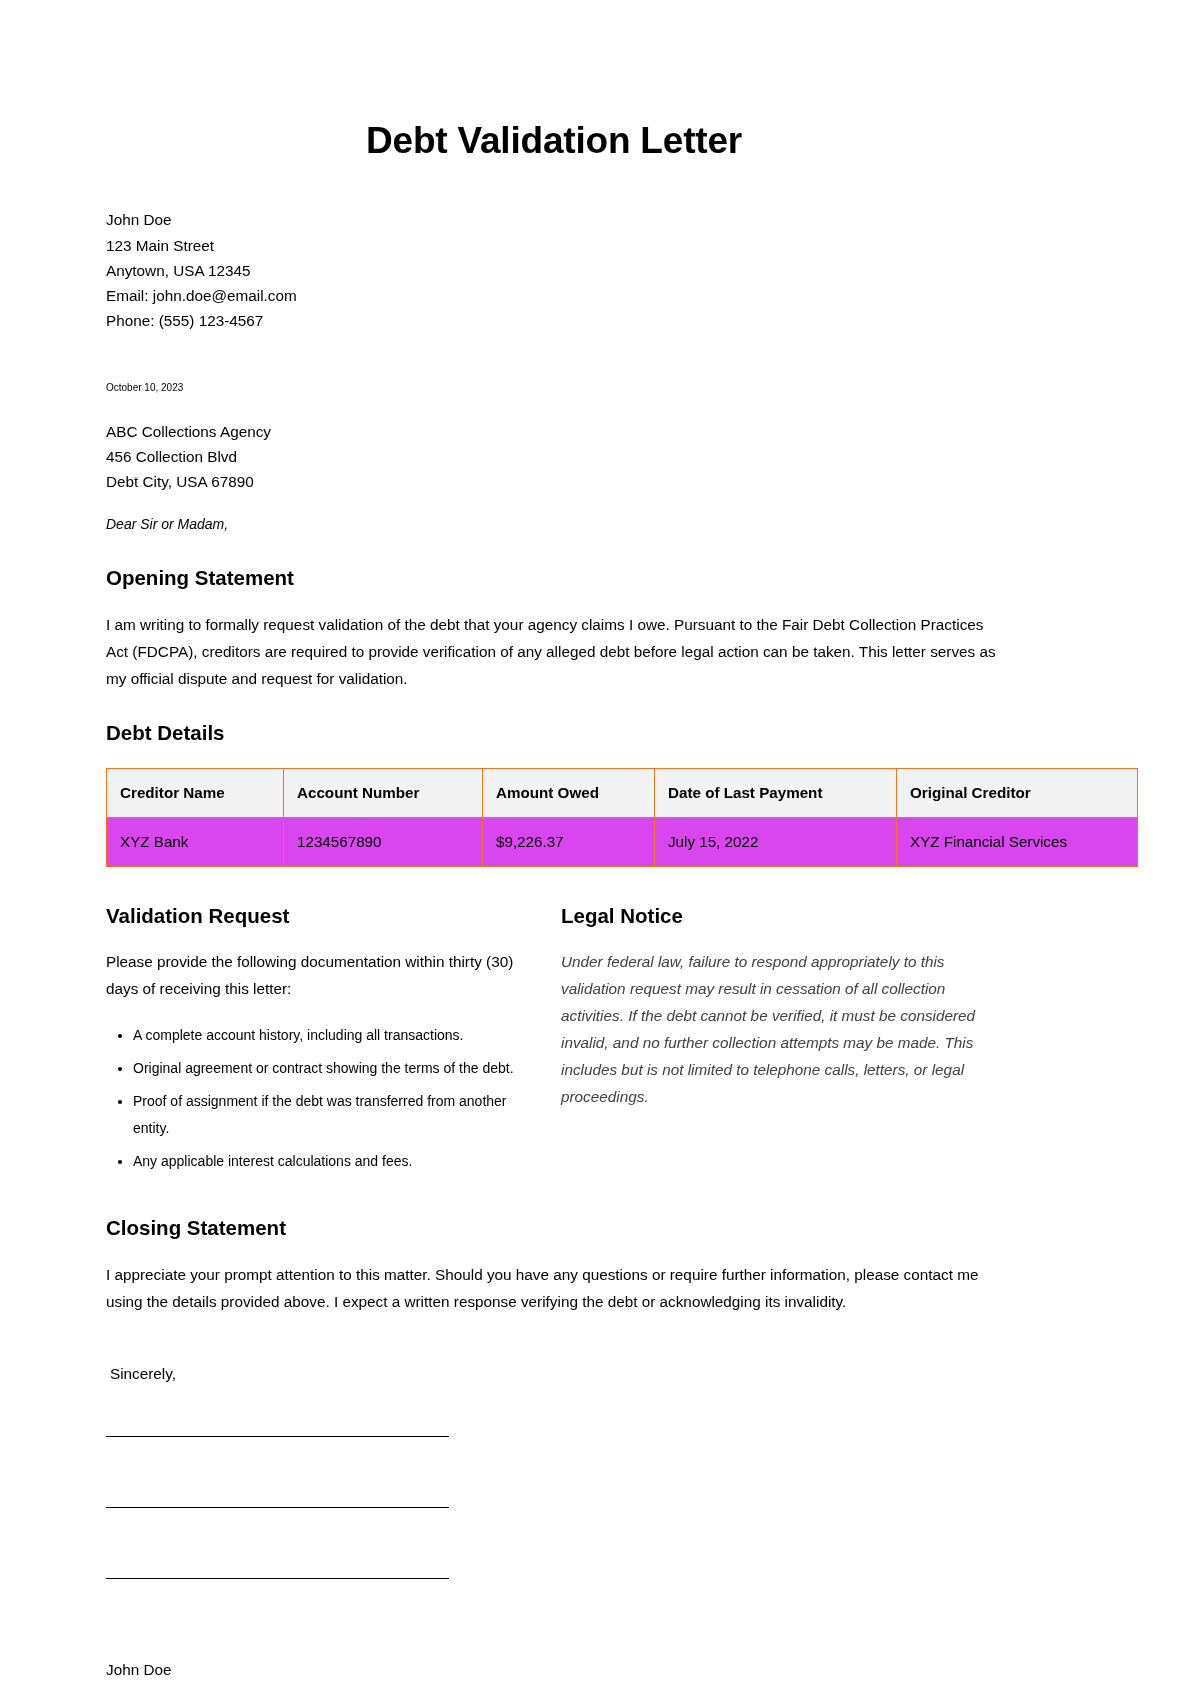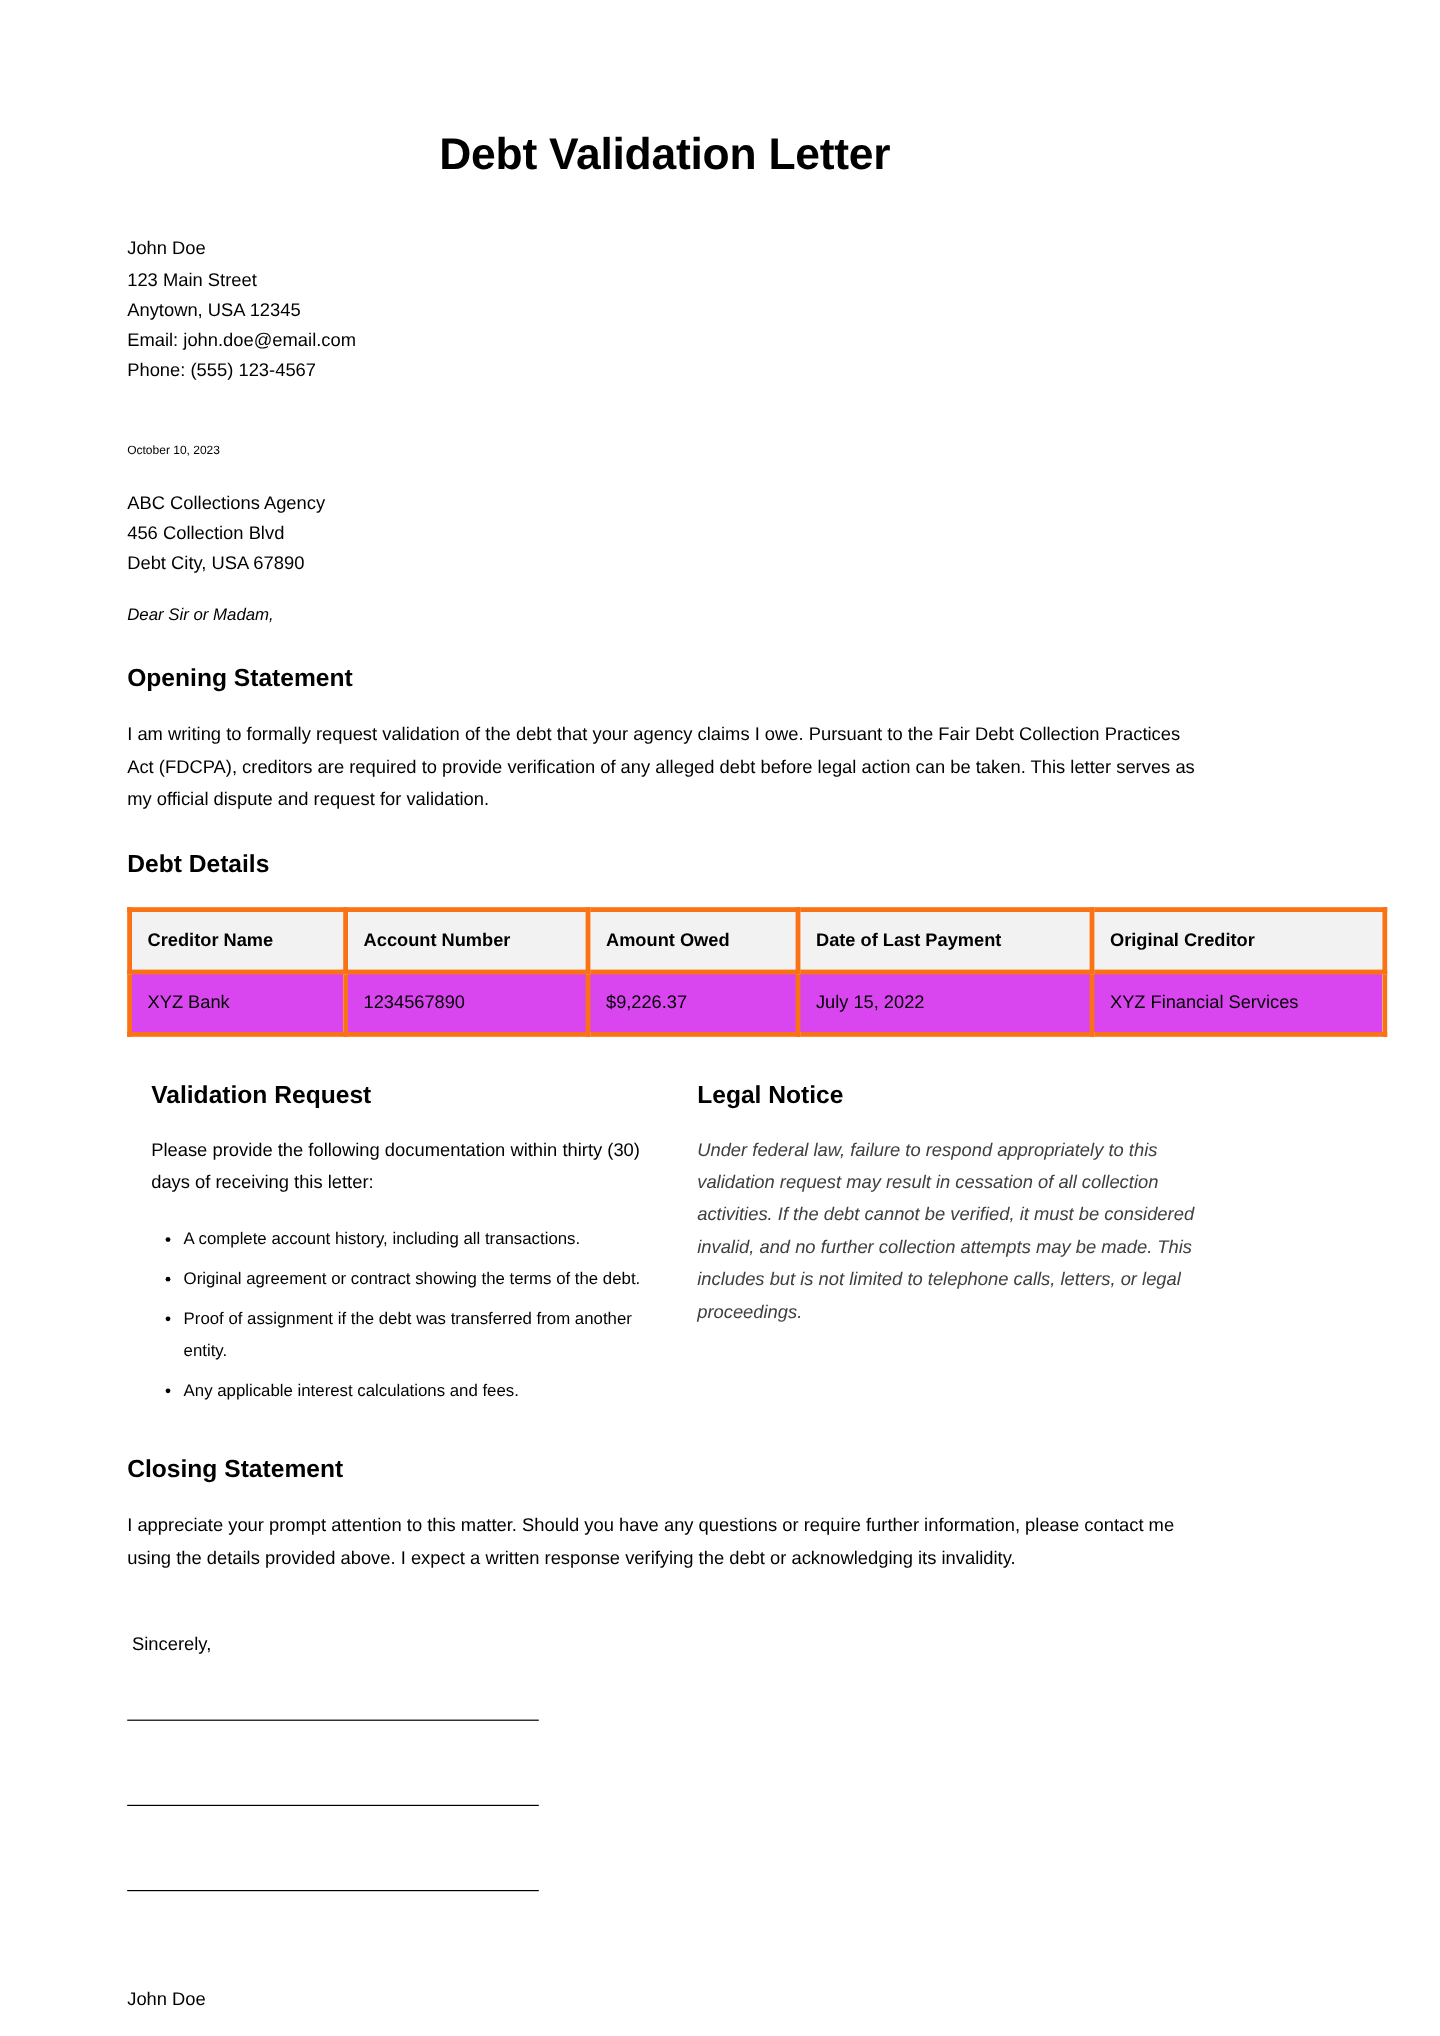--- a/index.html
+++ b/index.html
@@ -16,21 +16,21 @@
     position: relative;
     width: 1200px;
     height: 1697px;
     box-sizing: border-box;
     background: #ffffff;
     overflow: hidden;
   }
   .content {
     position: absolute;
     left: 106px;
-    top: 6px;
+    top: 18px;
     width: 896px;
   }
 
   
   .doc-title {
     margin: 0;
     padding-top: 101px;
     text-align: center;
     font-size: 37px;
     font-weight: bold;
@@ -89,21 +89,21 @@
   .table-wrap {
     padding-top: 22px;
   }
   table.debt-table {
     border-collapse: collapse;
     width: 896px;
     table-layout: fixed;
   }
   table.debt-table th,
   table.debt-table td {
-    border: 4px solid #f97316;
+    border: 1px solid #f97316;
     text-align: left;
     font-size: 15.2px;
     line-height: 20px;
     padding: 14px 13px;
     vertical-align: middle;
     overflow: hidden;
     margin-left: 43px;
   }
   table.debt-table th {
     background: #f2f2f2;
@@ -116,21 +116,20 @@
   .col-1 { width: 150px; }
   .col-2 { width: 172px; }
   .col-3 { width: 145px; }
   .col-4 { width: 215px; }
   .col-5 { width: 214px; }
 
   
   .two-col {
     display: flex;
     padding-top: 16px;
-    margin-left: 20px;
   }
   .col-left {
     width: 455px;
     flex: 0 0 455px;
     padding-right: 0;
     box-sizing: border-box;
   }
   .col-right {
     width: 441px;
     flex: 0 0 441px;

